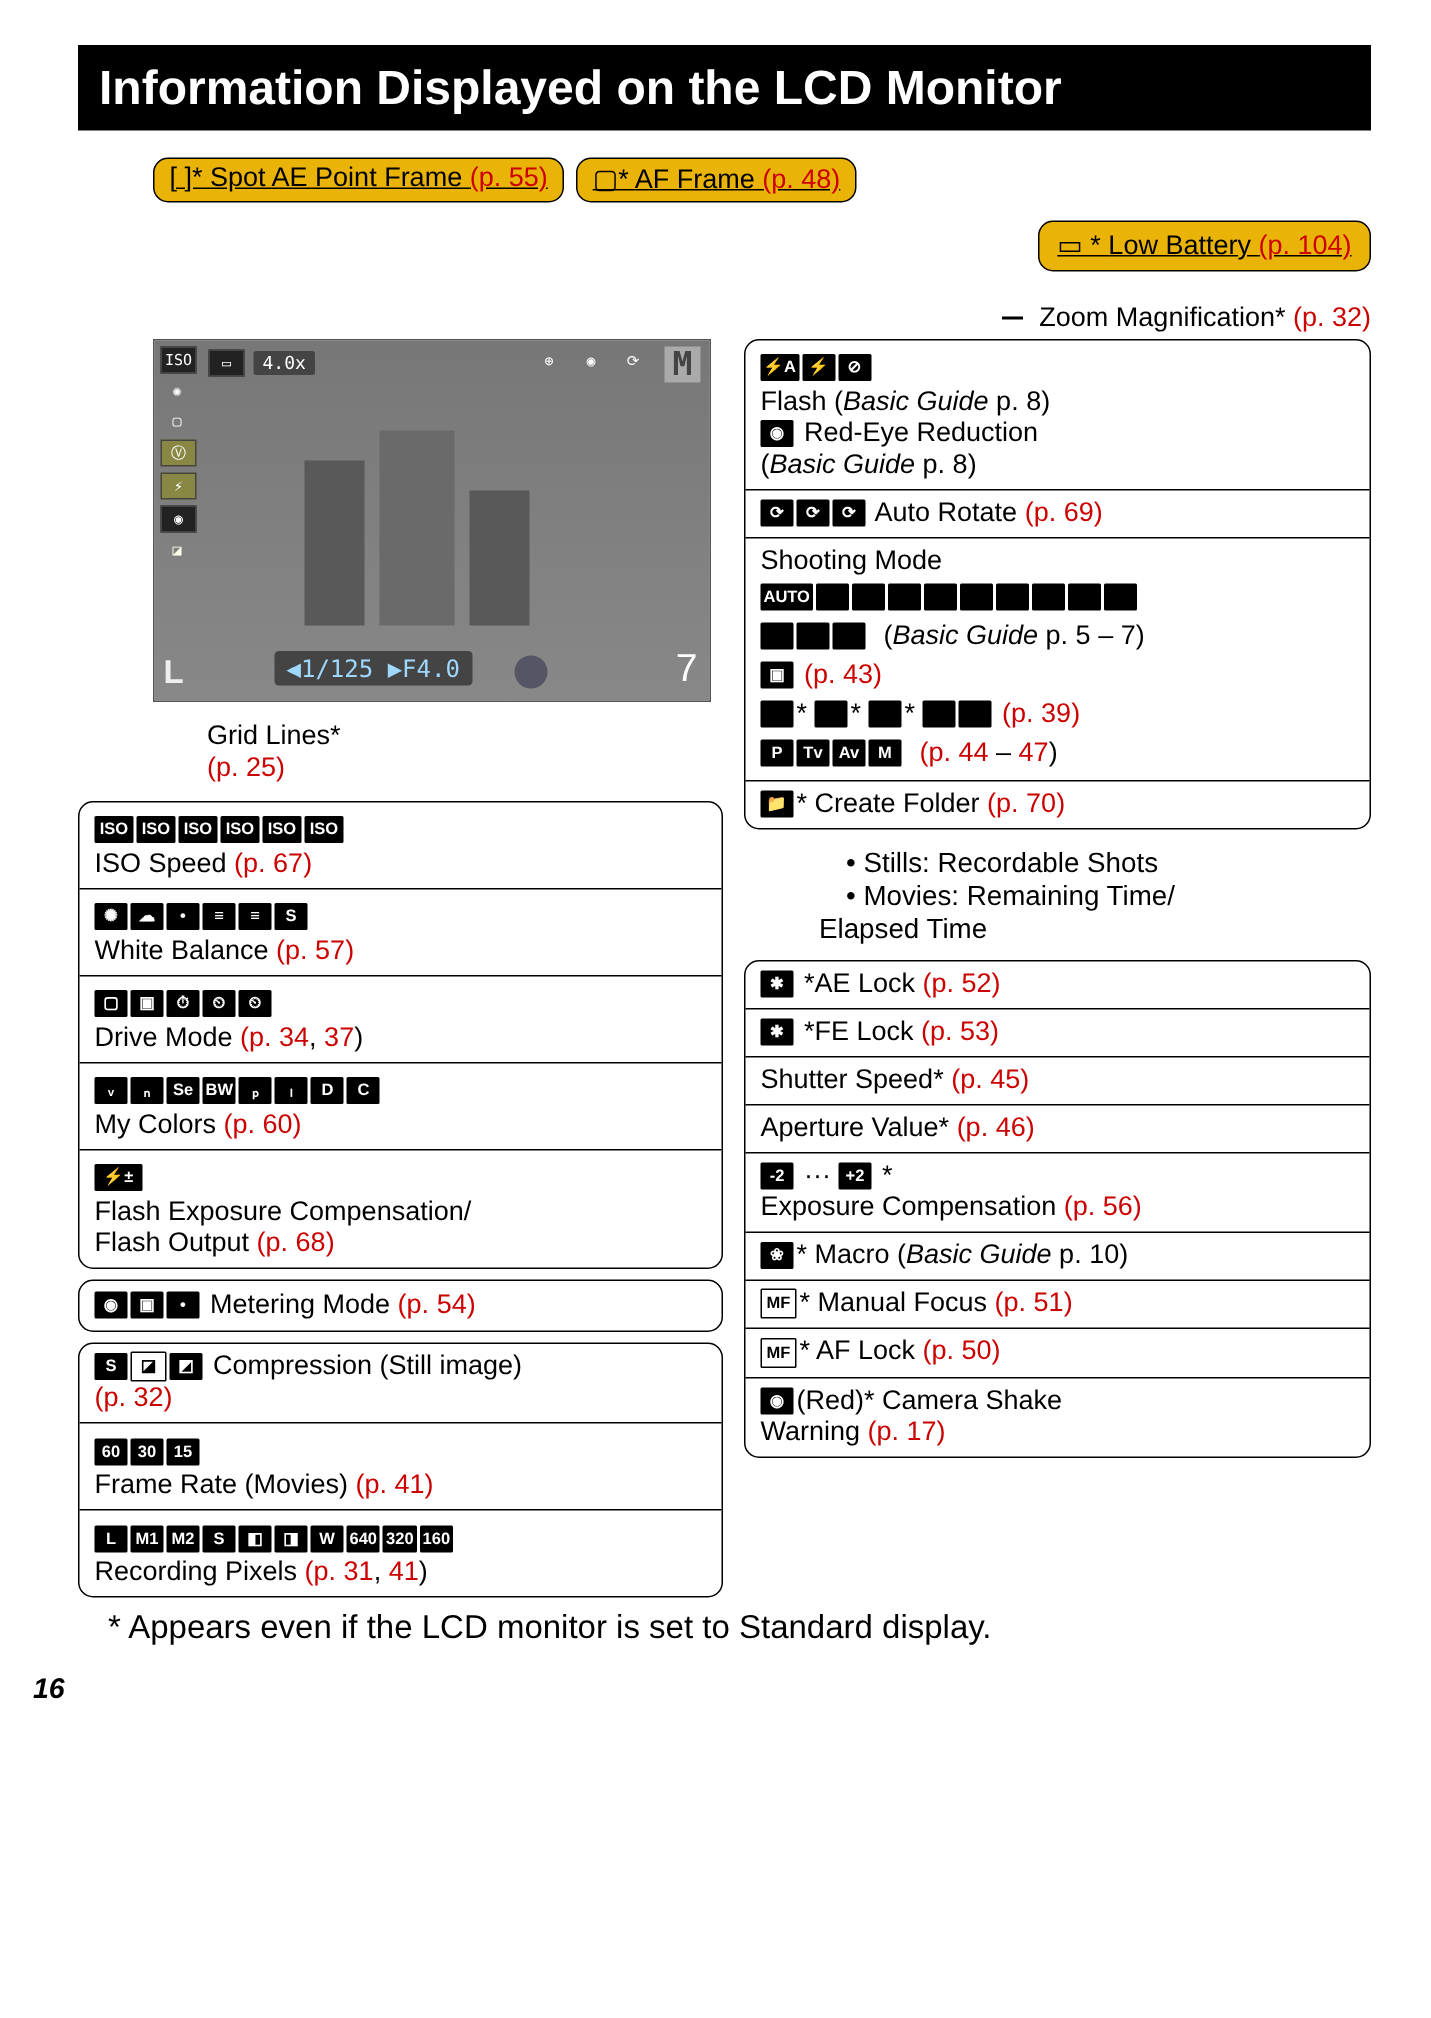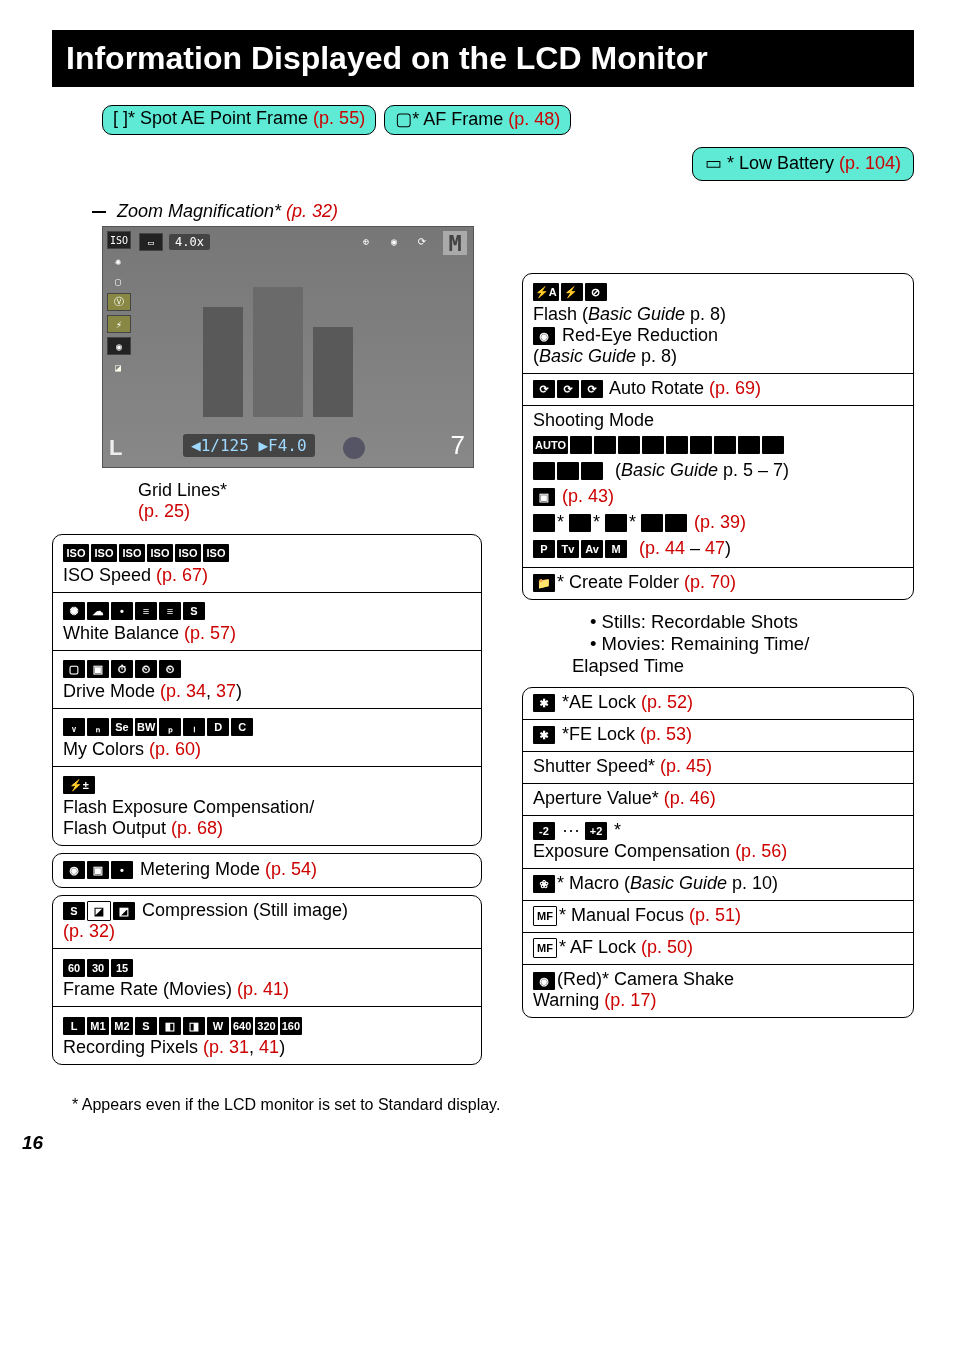--- a/index.html
+++ b/index.html
@@ -26,33 +26,34 @@
     font-weight: 900;
     font-size: 30px;
     margin-bottom: 14px;
   }
   .link { color: #c00; }
   .ital { font-style: italic; }
   .rbox {
     border: 1.5px solid #000;
     border-radius: 10px;
     padding: 2px 10px 4px 10px;
-    background: #5eead4;
+    background: #eab308;
     display: inline-block;
+    text-decoration: underline;
   }
   .rbox-pad { padding: 4px 12px 6px 12px; }
 
   .top-pair { display:flex; gap:8px; margin-bottom:12px; margin-left:50px; }
 
   .top-second-row { display:flex; justify-content:flex-end; gap:12px; margin-bottom:20px; margin-left:100px; }
 
-  .zoom-line { text-align:left; margin-left:40px; margin-bottom:4px;font-style:italic; }
+  .zoom-line { text-align:right; margin-left:40px; margin-bottom:4px; }
   .zoom-line span.lead { display:inline-block; width:14px; height:2px; background:#000; vertical-align:middle; margin-right:6px; }
 
-  .columns { display:flex; gap:40px; align-items:center; }
+  .columns { display:flex; gap:14px; align-items:flex-start; }
   .col-left { flex:0 0 430px; }
   .col-right { flex:1; }
 
   .lcd {
     width: 370px;
     height: 240px;
     background: linear-gradient(#777, #888);
     margin-left: 50px;
     position: relative;
     color: #fff;
@@ -123,21 +124,21 @@
   .bullet-lines { padding: 4px 0 10px 36px; font-size:18.5px; }
   .bullet-lines .hang { text-indent:-14px; padding-left:14px;margin-left:32px;}
 
   .page-num {
     font-weight:900;
     font-style:italic;
     font-size:19px;
     margin-top: 18px;
     margin-left: -30px;
   }
-  .footnote { font-size:16px; margin-top:24px; margin-left:20px; }
+  .footnote { font-size:22px; margin-top:0; margin-left:20px; }
 </style>
 </head>
 <body>
 
 <div class="page">
 
   <div class="title-bar">Information Displayed on the LCD Monitor</div>
 
   <div class="top-pair">
     <span class="rbox">

